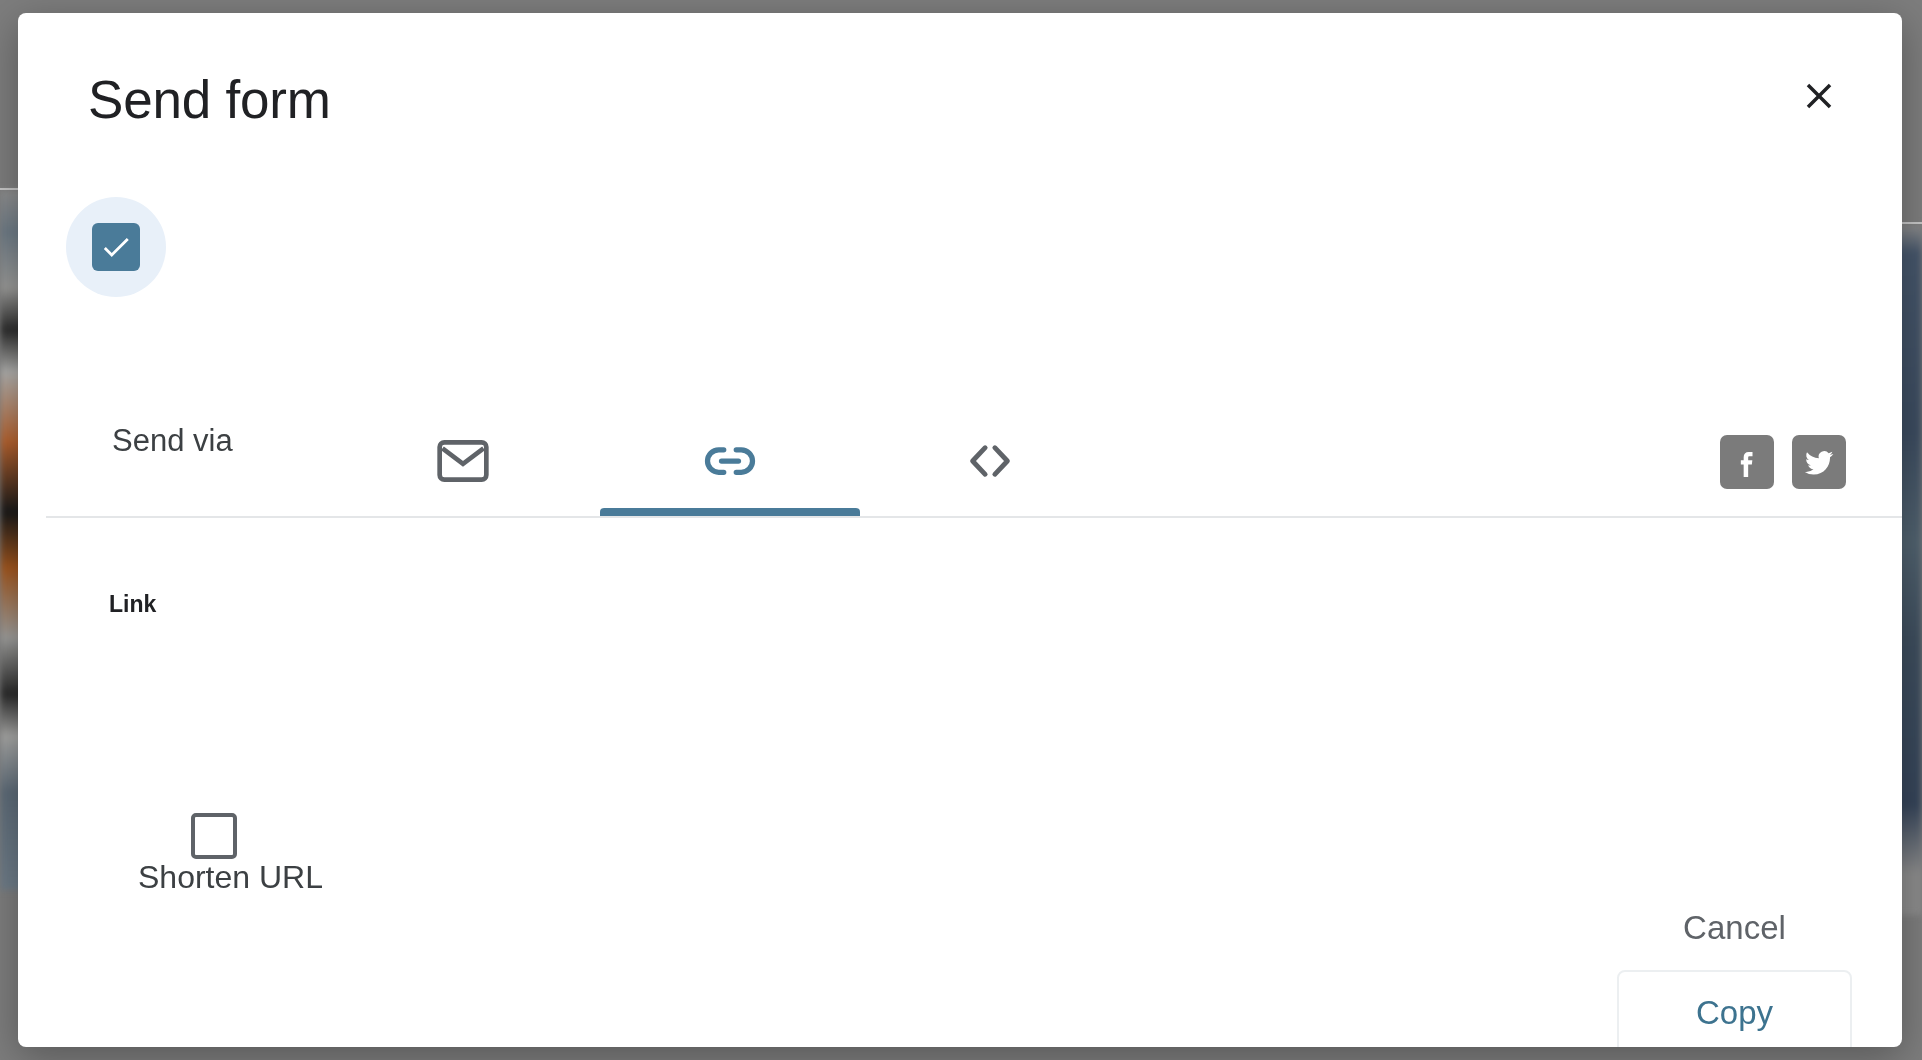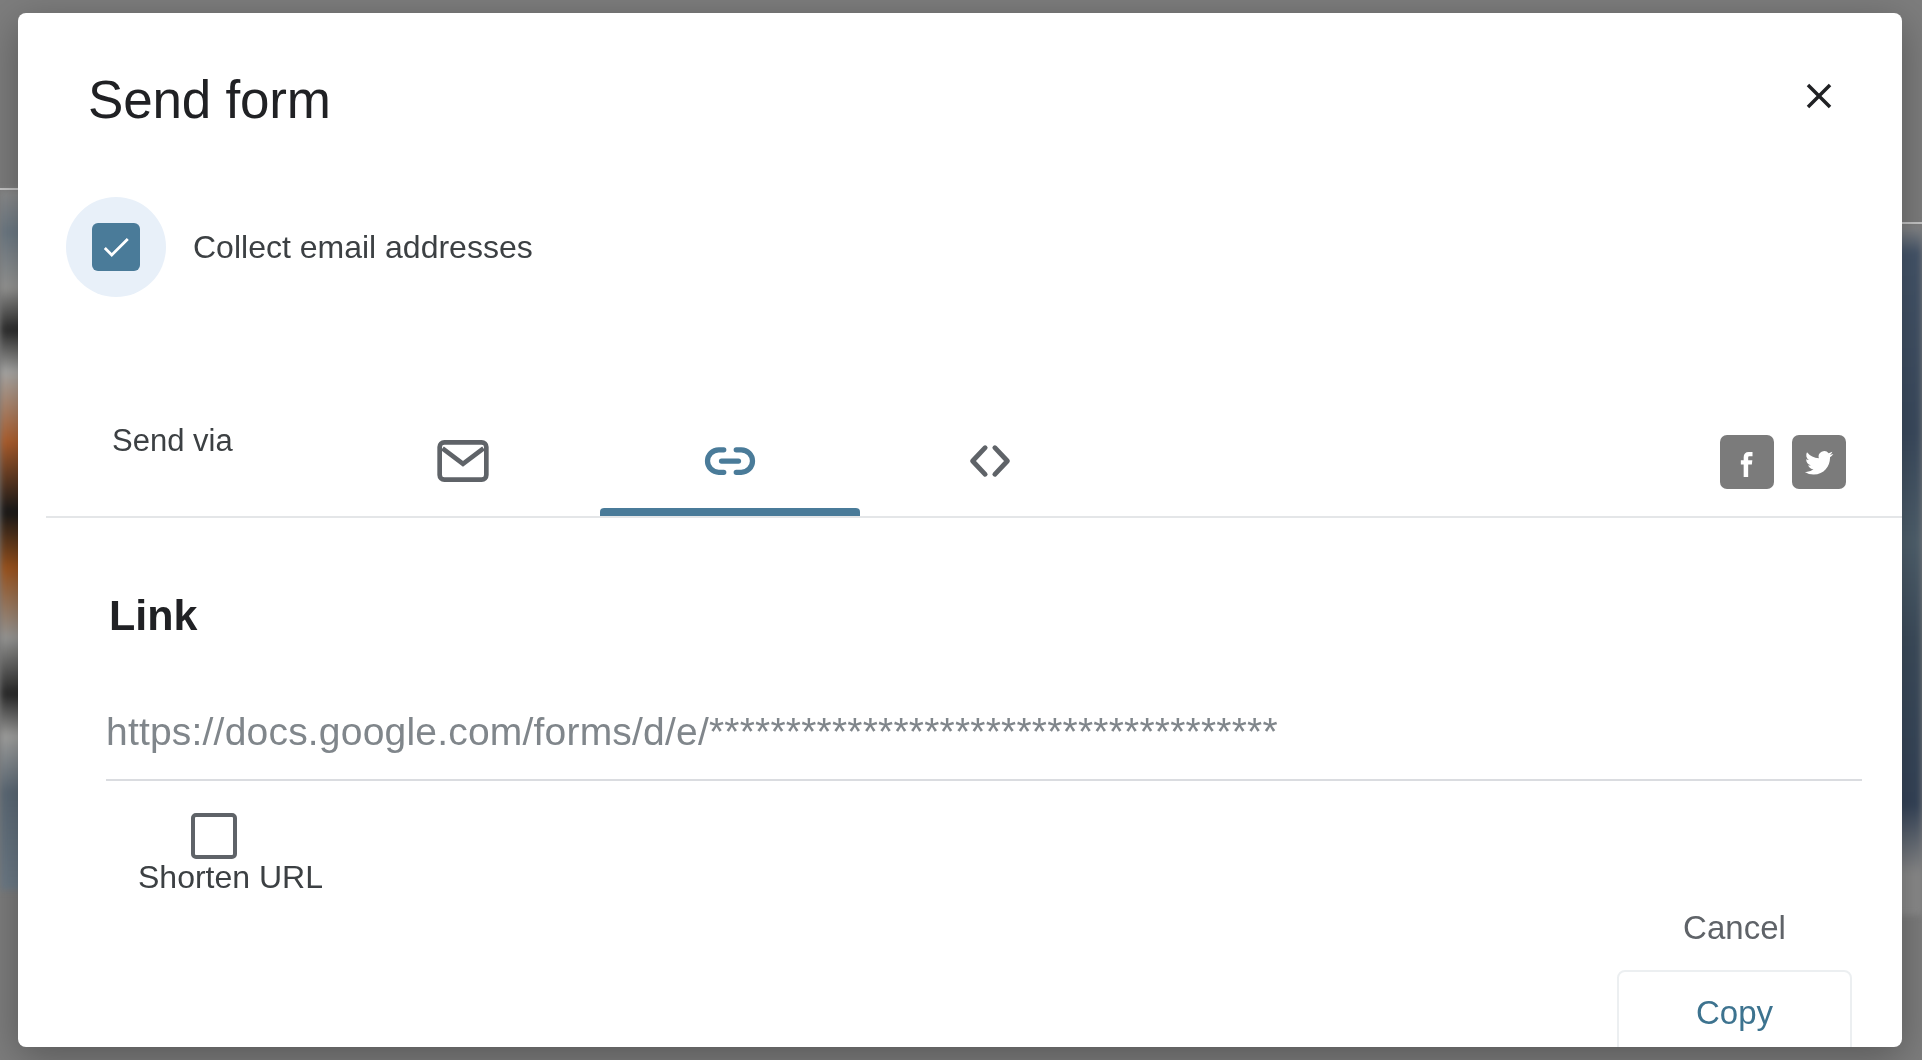--- a/index.html
+++ b/index.html
@@ -211,21 +211,21 @@
     top: 503px;
     height: 2px;
     background: #e4e6e8;
   }
 
   
   .link-heading {
     position: absolute;
     left: 91px;
     top: 578px;
-    font-size: 43px;
+    font-size: 23px;
     font-weight: 700;
     color: #202124;
   }
   .url-field {
     position: absolute;
     left: 88px;
     right: 40px;
     top: 688px;
     height: 78px;
     border-bottom: 2px solid #dadce0;
@@ -318,21 +318,20 @@
   </div>
 
   <div class="collect-row">
     <span class="ripple">
       <span class="cb-checked">
         <svg width="34" height="34" viewBox="0 0 24 24" aria-hidden="true">
           <path d="M9 16.2 4.8 12l-1.4 1.4L9 19 21 7l-1.4-1.4z" fill="#ffffff"></path>
         </svg>
       </span>
     </span>
-    <span class="collect-label">Collect email addresses</span>
   </div>
 
   <div class="sendvia-row">
     <div class="sendvia-label">Send via</div>
 
     <button class="tab" id="tab-email">
       <svg width="56" height="56" viewBox="0 0 24 24" aria-hidden="true">
         <path d="M4 4h16a2 2 0 0 1 2 2v12a2 2 0 0 1-2 2H4a2 2 0 0 1-2-2V6a2 2 0 0 1 2-2z" fill="none" stroke="#5f6368" stroke-width="2"></path>
         <path d="M3.2 6.6 12 13.2l8.8-6.6" fill="none" stroke="#5f6368" stroke-width="2"></path>
       </svg>
@@ -366,23 +365,20 @@
           <path d="M20.5 7.2c-.6.3-1.3.5-2 .6.7-.4 1.2-1.1 1.5-1.9-.7.4-1.4.7-2.2.8a3.4 3.4 0 0 0-5.9 3.1A9.7 9.7 0 0 1 4.8 6.2a3.4 3.4 0 0 0 1.1 4.6c-.6 0-1.1-.2-1.6-.4v.1c0 1.7 1.2 3.1 2.8 3.4-.5.1-1 .2-1.6.1.4 1.4 1.7 2.4 3.2 2.4A6.9 6.9 0 0 1 3.5 18a9.6 9.6 0 0 0 5.3 1.5c6.3 0 9.8-5.3 9.8-9.8v-.5c.7-.5 1.3-1.1 1.9-1.9z" fill="#ffffff"></path>
         </svg>
       </button>
     </div>
   </div>
 
   <div class="divider"></div>
 
   <div class="link-heading">Link</div>
 
-  <div class="url-field">
-    <span class="url-text" title="Form link">https://docs.google.com/forms/d/e/*************************************</span>
-  </div>
 
   <div class="shorten-row">
     <span class="cb-empty"></span>
     <span class="shorten-label">Shorten URL</span>
   </div>
 
   <div class="footer">
     <button class="btn-cancel">Cancel</button>
     <button class="btn-copy">Copy</button>
   </div>

